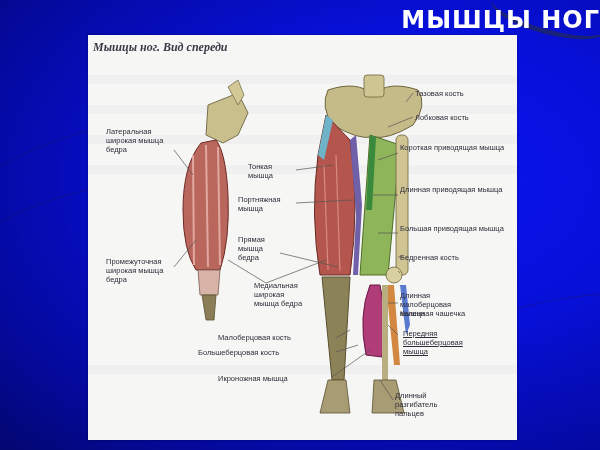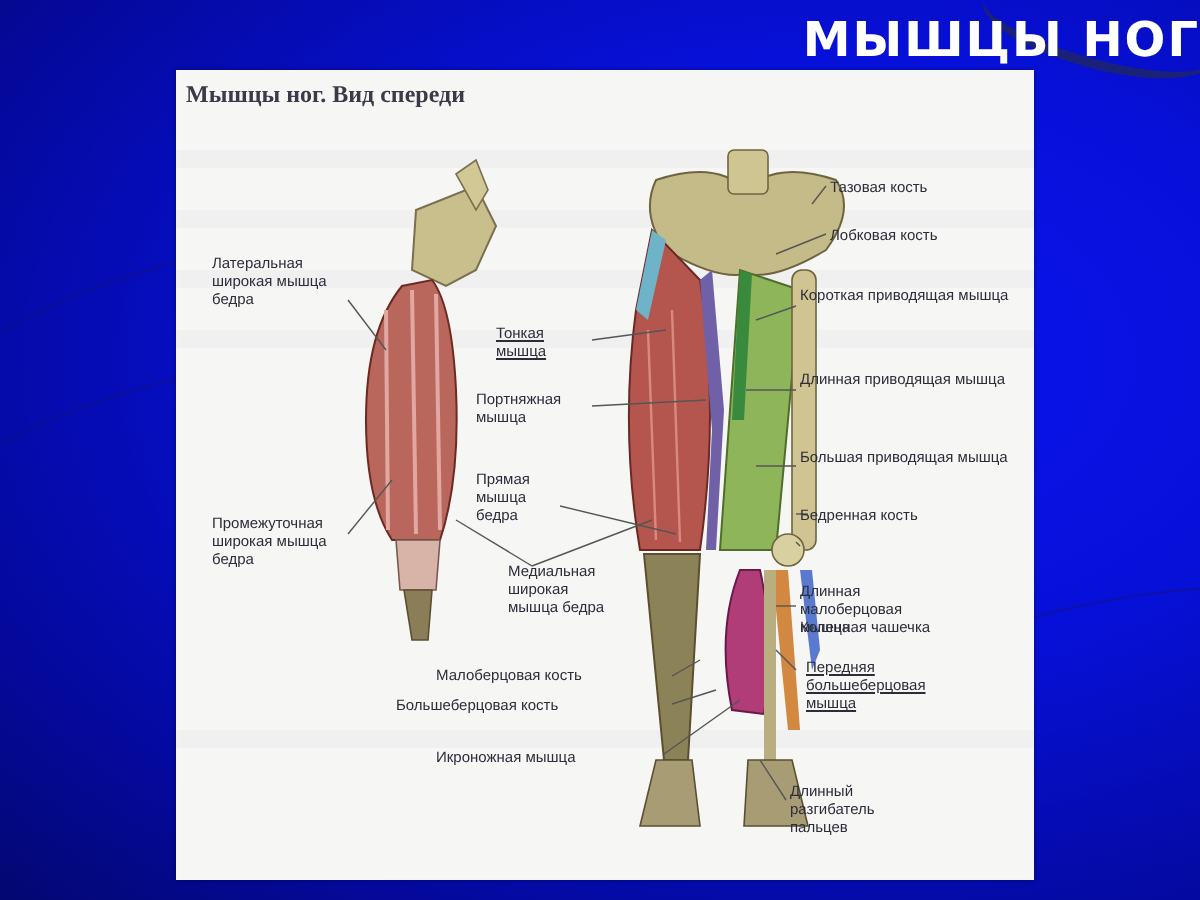--- a/index.html
+++ b/index.html
@@ -14,21 +14,21 @@
     color:#fff; font-weight:bold; font-size:24px; letter-spacing:1px;
     font-family: "DejaVu Sans", sans-serif;
   }
   .figure {
     position:absolute; left:88px; top:35px; width:429px; height:405px;
     background:#f6f6f4; box-shadow: 0 0 2px rgba(0,0,0,0.4);
     overflow:hidden;
   }
   .fig-title {
     position:absolute; left:5px; top:5px; font-family:"Liberation Serif", serif;
-    font-weight:bold; font-size:12px; color:#3a3a48;
+    font-weight:bold; font-size:12px; color:#3a3a48;font-style:italic;
   }
   .ghost { position:absolute; left:0; right:0; height:9px; background:rgba(200,200,210,0.12); }
   .lbl {
     position:absolute; font-size:7.5px; line-height:9px; color:#2d2d3a;
     font-family:"Liberation Sans", sans-serif;
   }
   .lbl.r { }
   svg.art { position:absolute; left:0; top:0; }
 </style>
 </head>
@@ -106,21 +106,21 @@
       <line x1="310" y1="236" x2="312" y2="238"></line>
       <line x1="310" y1="268" x2="300" y2="268"></line>
       <line x1="310" y1="300" x2="300" y2="290"></line>
       <line x1="305" y1="365" x2="292" y2="345"></line>
     </g>
   </svg>
 
   <div class="lbl r" style="left:18px;top:92px;width:66px;">Латеральная широкая мышца бедра</div>
   <div class="lbl r" style="left:18px;top:222px;width:66px;">Промежуточная широкая мышца бедра</div>
 
-  <div class="lbl r" style="left:160px;top:127px;width:46px;text-decoration:underline;">Тонкая мышца</div>
+  <div class="lbl r" style="left:160px;top:127px;width:46px;">Тонкая мышца</div>
   <div class="lbl r" style="left:150px;top:160px;width:56px;">Портняжная мышца</div>
   <div class="lbl r" style="left:150px;top:200px;width:40px;">Прямая мышца бедра</div>
   <div class="lbl" style="left:166px;top:246px;width:50px;">Медиальная широкая мышца бедра</div>
   <div class="lbl r" style="left:130px;top:298px;width:116px;">Малоберцовая кость</div>
   <div class="lbl r" style="left:110px;top:313px;width:136px;">Большеберцовая кость</div>
   <div class="lbl r" style="left:130px;top:339px;width:112px;">Икроножная мышца</div>
 
   <div class="lbl" style="left:327px;top:54px;width:90px;">Тазовая кость</div>
   <div class="lbl" style="left:327px;top:78px;width:90px;">Лобковая кость</div>
   <div class="lbl" style="left:312px;top:108px;width:105px;">Короткая приводящая мышца</div>

